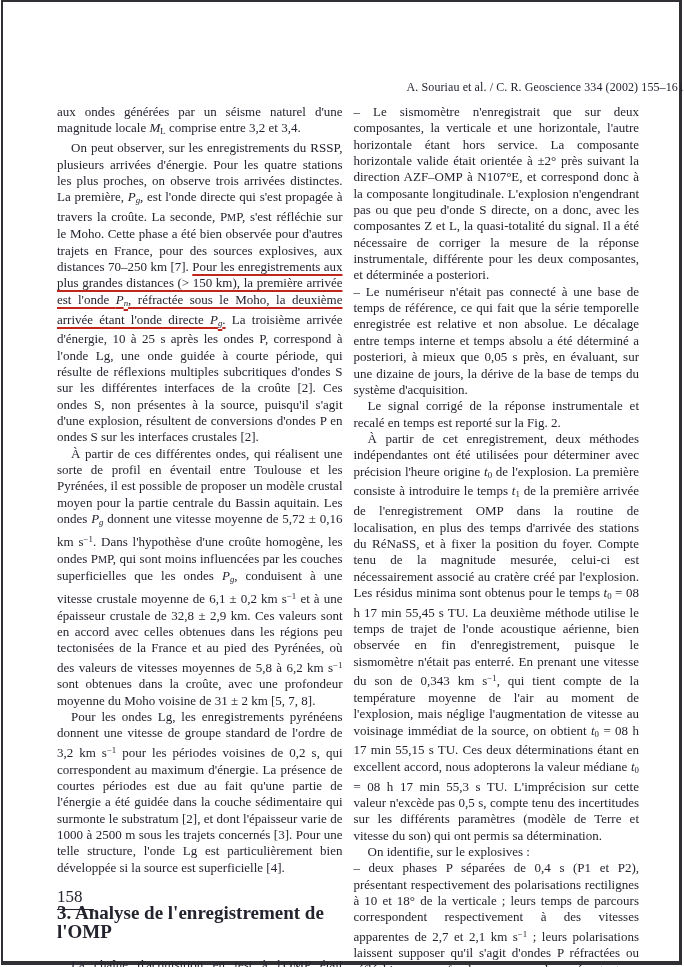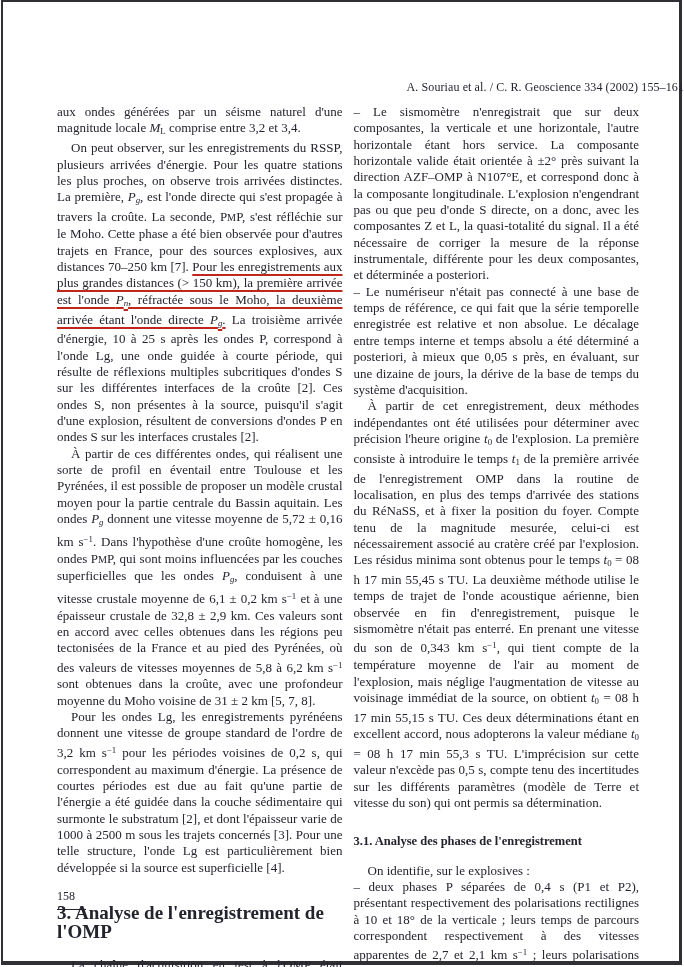--- a/index.html
+++ b/index.html
@@ -47,21 +47,21 @@
   .sc{font-size:.78em;}
   .red{
     text-decoration:underline;
     text-decoration-color:var(--red);
     text-decoration-thickness:1.7px;
     text-underline-offset:2.6px;
     text-decoration-skip-ink:none;
   }
   .pagenum{
     position:absolute;left:57px;top:889px;
-    font-size:12px;line-height:15px;
+    font-size:17px;line-height:15px;
     border-bottom:1.5px solid var(--ink);
     padding:0 11px 5px 0;
   }
 </style>
 </head>
 <body>
 
 <div class="page">
   <div class="frame"></div>
   <div class="header">A. Souriau et al. / C. R. Geoscience 334 (2002) 155–161</div>
@@ -70,20 +70,20 @@
         <p><span>aux ondes générées par un séisme naturel d'une magnitude locale </span><span class="i">M</span><span class="sub">L</span><span> comprise entre 3,2 et 3,4.</span></p>
         <p class="indent"><span>On peut observer, sur les enregistrements du RSSP, plusieurs arrivées d'énergie. Pour les quatre stations les plus proches, on observe trois arrivées distinctes. La première, </span><span class="i">P</span><span class="i sub">g</span><span>, est l'onde directe qui s'est propagée à travers la croûte. La seconde, P</span><span class="sc">M</span><span>P, s'est réfléchie sur le Moho. Cette phase a été bien observée pour d'autres trajets en France, pour des sources explosives, aux distances 70–250 km [7]. </span><span class="red">Pour les enregistrements aux plus grandes distances (&gt; 150 km), la première arrivée est l'onde </span><span class="i red">P</span><span class="i sub red">n</span><span class="red">, réfractée sous le Moho, la deuxième arrivée étant l'onde directe </span><span class="i red">P</span><span class="i sub red">g</span><span class="red">.</span><span> La troisième arrivée d'énergie, 10 à 25 s après les ondes P, correspond à l'onde Lg, une onde guidée à courte période, qui résulte de réflexions multiples subcritiques d'ondes S sur les différentes interfaces de la croûte [2]. Ces ondes S, non présentes à la source, puisqu'il s'agit d'une explosion, résultent de conversions d'ondes P en ondes S sur les interfaces crustales [2].</span></p>
         <p class="indent"><span>À partir de ces différentes ondes, qui réalisent une sorte de profil en éventail entre Toulouse et les Pyrénées, il est possible de proposer un modèle crustal moyen pour la partie centrale du Bassin aquitain. Les ondes </span><span class="i">P</span><span class="i sub">g</span><span> donnent une vitesse moyenne de 5,72 ± 0,16 km s</span><span class="sup">−1</span><span>. Dans l'hypothèse d'une croûte homogène, les ondes P</span><span class="sc">M</span><span>P, qui sont moins influencées par les couches superficielles que les ondes </span><span class="i">P</span><span class="i sub">g</span><span>, conduisent à une vitesse crustale moyenne de 6,1 ± 0,2 km s</span><span class="sup">−1</span><span> et à une épaisseur crustale de 32,8 ± 2,9 km. Ces valeurs sont en accord avec celles obtenues dans les régions peu tectonisées de la France et au pied des Pyrénées, où des valeurs de vitesses moyennes de 5,8 à 6,2 km s</span><span class="sup">−1</span><span> sont obtenues dans la croûte, avec une profondeur moyenne du Moho voisine de 31 ± 2 km [5, 7, 8].</span></p>
         <p class="indent"><span>Pour les ondes Lg, les enregistrements pyrénéens donnent une vitesse de groupe standard de l'ordre de 3,2 km s</span><span class="sup">−1</span><span> pour les périodes voisines de 0,2 s, qui correspondent au maximum d'énergie. La présence de courtes périodes est due au fait qu'une partie de l'énergie a été guidée dans la couche sédimentaire qui surmonte le substratum [2], et dont l'épaisseur varie de 1000 à 2500 m sous les trajets concernés [3]. Pour une telle structure, l'onde Lg est particulièrement bien développée si la source est superficielle [4].</span></p>
         <div class="h2">3. Analyse de l'enregistrement de l'OMP</div>
         <p class="indent"><span>La chaîne d'acquisition en test à l'OMP était similaire à celle des stations pyrénéennes, à deux différences près.</span></p>
       </div>
     <div class="col" id="col-right">
         <p><span>– Le sismomètre n'enregistrait que sur deux composantes, la verticale et une horizontale, l'autre horizontale étant hors service. La composante horizontale valide était orientée à ±2° près suivant la direction AZF–OMP à N107°E, et correspond donc à la composante longitudinale. L'explosion n'engendrant pas ou que peu d'onde S directe, on a donc, avec les composantes Z et L, la quasi-totalité du signal. Il a été nécessaire de corriger la mesure de la réponse instrumentale, différente pour les deux composantes, et déterminée a posteriori.</span></p>
         <p><span>– Le numériseur n'était pas connecté à une base de temps de référence, ce qui fait que la série temporelle enregistrée est relative et non absolue. Le décalage entre temps interne et temps absolu a été déterminé a posteriori, à mieux que 0,05 s près, en évaluant, sur une dizaine de jours, la dérive de la base de temps du système d'acquisition.</span></p>
+        <p class="indent"><span>Le signal corrigé de la réponse instrumentale et recalé en temps est reporté sur la Fig. 2.</span></p>
         <p class="indent"><span>À partir de cet enregistrement, deux méthodes indépendantes ont été utilisées pour déterminer avec précision l'heure origine </span><span class="i">t</span><span class="sub">0</span><span> de l'explosion. La première consiste à introduire le temps </span><span class="i">t</span><span class="sub">1</span><span> de la première arrivée de l'enregistrement OMP dans la routine de localisation, en plus des temps d'arrivée des stations du RéNaSS, et à fixer la position du foyer. Compte tenu de la magnitude mesurée, celui-ci est nécessairement associé au cratère créé par l'explosion. Les résidus minima sont obtenus pour le temps </span><span class="i">t</span><span class="sub">0</span><span> = 08 h 17 min 55,45 s TU. La deuxième méthode utilise le temps de trajet de l'onde acoustique aérienne, bien observée en fin d'enregistrement, puisque le sismomètre n'était pas enterré. En prenant une vitesse du son de 0,343 km s</span><span class="sup">−1</span><span>, qui tient compte de la température moyenne de l'air au moment de l'explosion, mais néglige l'augmentation de vitesse au voisinage immédiat de la source, on obtient </span><span class="i">t</span><span class="sub">0</span><span> = 08 h 17 min 55,15 s TU. Ces deux déterminations étant en excellent accord, nous adopterons la valeur médiane </span><span class="i">t</span><span class="sub">0</span><span> = 08 h 17 min 55,3 s TU. L'imprécision sur cette valeur n'excède pas 0,5 s, compte tenu des incertitudes sur les différents paramètres (modèle de Terre et vitesse du son) qui ont permis sa détermination.</span></p>
-        <div class="h3">3.1. Analyse des phases de l'enregistrement</div>
         <p class="indent"><span>On identifie, sur le explosives :</span></p>
         <p><span>– deux phases P séparées de 0,4 s (P1 et P2), présentant respectivement des polarisations rectilignes à 10 et 18° de la verticale ; leurs temps de parcours correspondent respectivement à des vitesses apparentes de 2,7 et 2,1 km s</span><span class="sup">−1</span><span> ; leurs polarisations laissent supposer qu'il s'agit d'ondes P réfractées ou réfléchies en profondeur ; ces ondes présentent un premier mouvement compressif, conformément à ce que l'on attend</span></p>
       </div>
   </div>
   <div class="pagenum">158</div>
 </div>
 
 </body></html>

